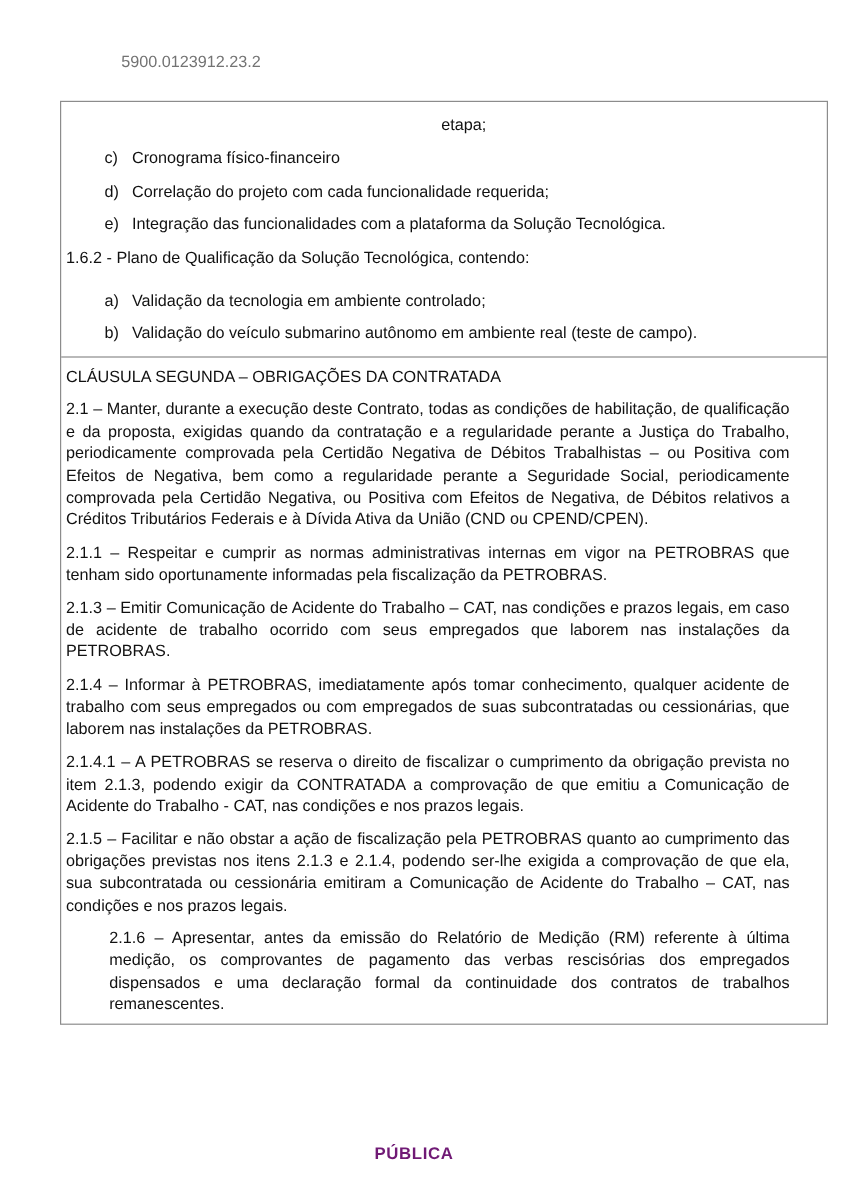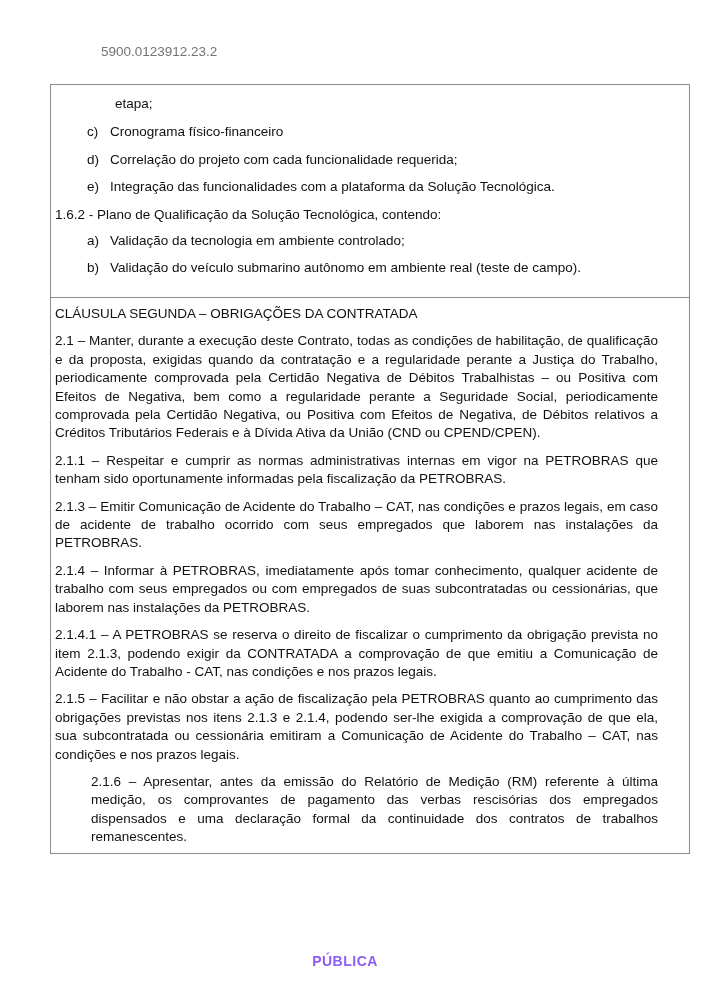--- a/index.html
+++ b/index.html
@@ -33,47 +33,47 @@
   .section {
     font-size: 13.5px;
     line-height: 18.4px;
   }
   .section-top {
     box-sizing: border-box;
     height: 213px;
     border-bottom: 1px solid #8c8c8c;
     padding: 10px 31px 0 4px;
   }
-  .cont-line { margin: 0 0 9.4px 60px; }
+  .cont-line { margin: 0 0 9.4px 60px; text-align: center; }
   .list-item {
     display: flex;
     padding-left: 32px;
     margin-bottom: 9.4px;
   }
   .li-label { flex: none; width: 23px; }
   .li-text { flex: 1; }
-  .clause-162 { margin-bottom: 7px; }
+  .clause-162 { margin-bottom: 17px; }
   .section-main {
     padding: 7px 31px 6px 4px;
   }
   .clause-heading { margin: 0 0 9px 0; }
   p.para {
     margin: 0 0 9px 0;
     text-align: justify;
   }
   p.para:last-child { margin-bottom: 0; margin-left: 36px; }
   .doc-footer {
     position: absolute;
     left: 0; top: 953px;
     width: 690px;
     text-align: center;
     font-size: 14px;
     font-weight: bold;
     letter-spacing: 0.5px;
-    color: #8b5cf6;
+    color: #701a75;
   }
 </style>
 </head>
 <body>
 
 <div class="page">
 
   <div class="doc-header">5900.0123912.23.2</div>
 
   <div class="doc-box">

